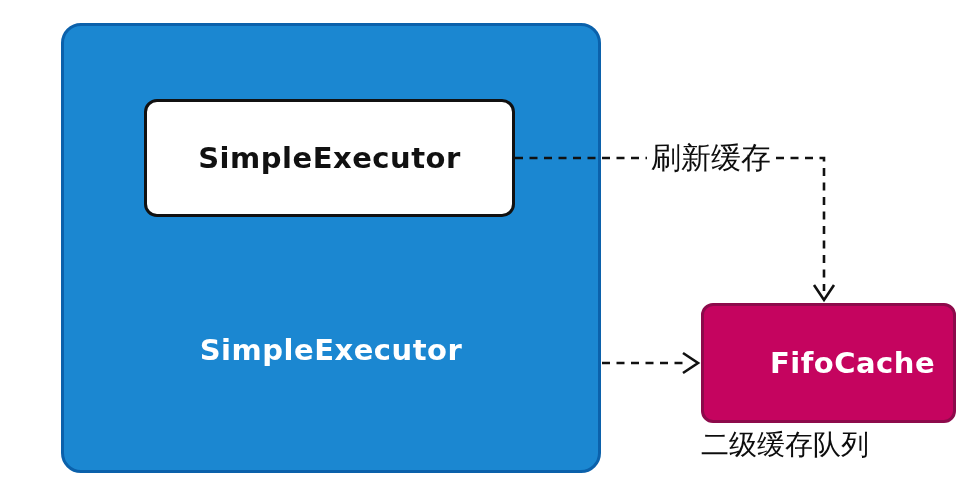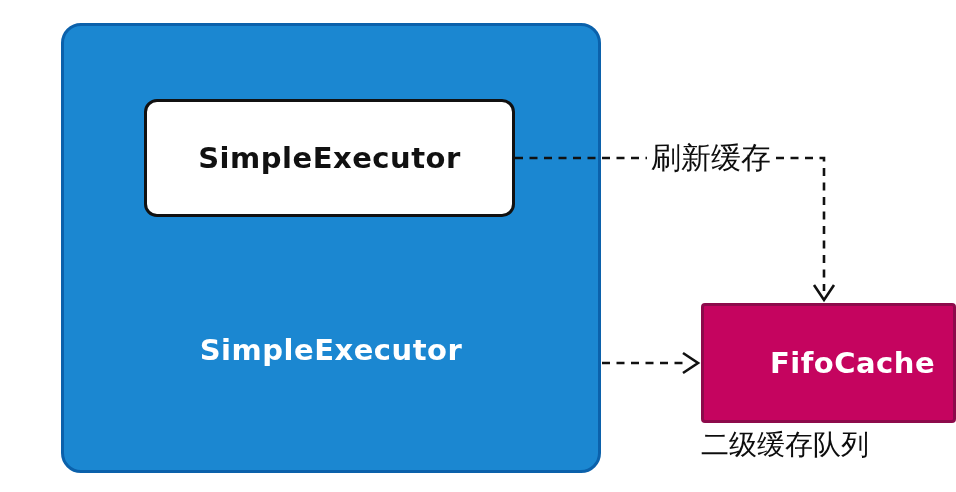--- a/index.html
+++ b/index.html
@@ -51,21 +51,21 @@
     font-size: 29px;
     font-weight: 600;
     color: #ffffff;
     letter-spacing: 0.5px;
   }
   .fifo-box {
     left: 677px; top: 303px;
     width: 255px; height: 120px;
     background: #c5045f;
     border: 3px solid #8d0a4b;
-    border-radius: 4px;
+    border-radius: 12px;
     padding-left: 48px;
   }
   .fifo-label {
     font-size: 29px;
     font-weight: 600;
     color: #ffffff;
     letter-spacing: 0.5px;
   }
   .fifo-caption {
     position: absolute;

